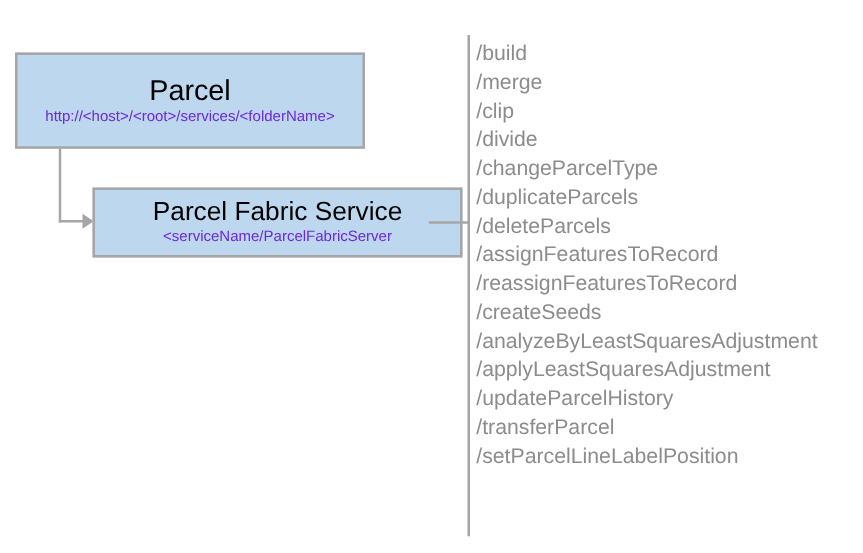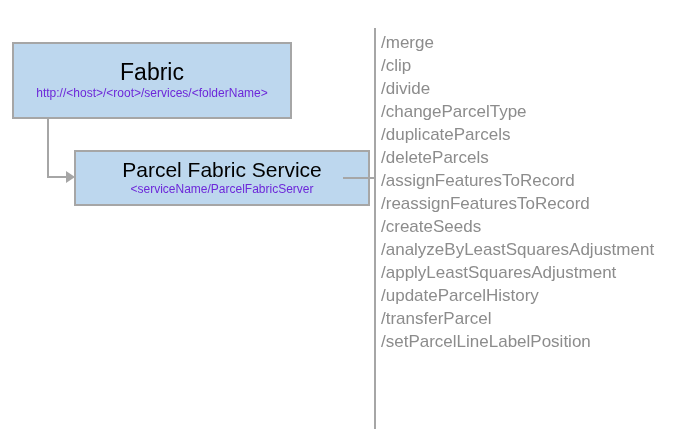--- a/index.html
+++ b/index.html
@@ -135,37 +135,38 @@
     line-height: 23px;
     white-space: nowrap;
   }
 </style>
 </head>
 <body>
 
 <div id="canvas">
 
   <div class="node" id="catalog-node">
-    <div class="node-title">Fabric</div>
+    <div class="node-title">Parcel</div>
     <div class="node-sub">http://&lt;host&gt;/&lt;root&gt;/services/&lt;folderName&gt;</div>
   </div>
 
   <div class="conn conn-v" id="conn-catalog-down"></div>
   <div class="conn conn-h" id="conn-catalog-right"></div>
   <div id="arrow-to-service"></div>
 
   <div class="node" id="service-node">
     <div class="node-title">Parcel Fabric Service</div>
     <div class="node-sub">&lt;serviceName/ParcelFabricServer</div>
   </div>
 
   <div class="conn conn-h" id="conn-service-right"></div>
   <div class="conn conn-v" id="ops-divider"></div>
 
   <ul id="ops-list">
+      <li>/build</li>
       <li>/merge</li>
       <li>/clip</li>
       <li>/divide</li>
       <li>/changeParcelType</li>
       <li>/duplicateParcels</li>
       <li>/deleteParcels</li>
       <li>/assignFeaturesToRecord</li>
       <li>/reassignFeaturesToRecord</li>
       <li>/createSeeds</li>
       <li>/analyzeByLeastSquaresAdjustment</li>

